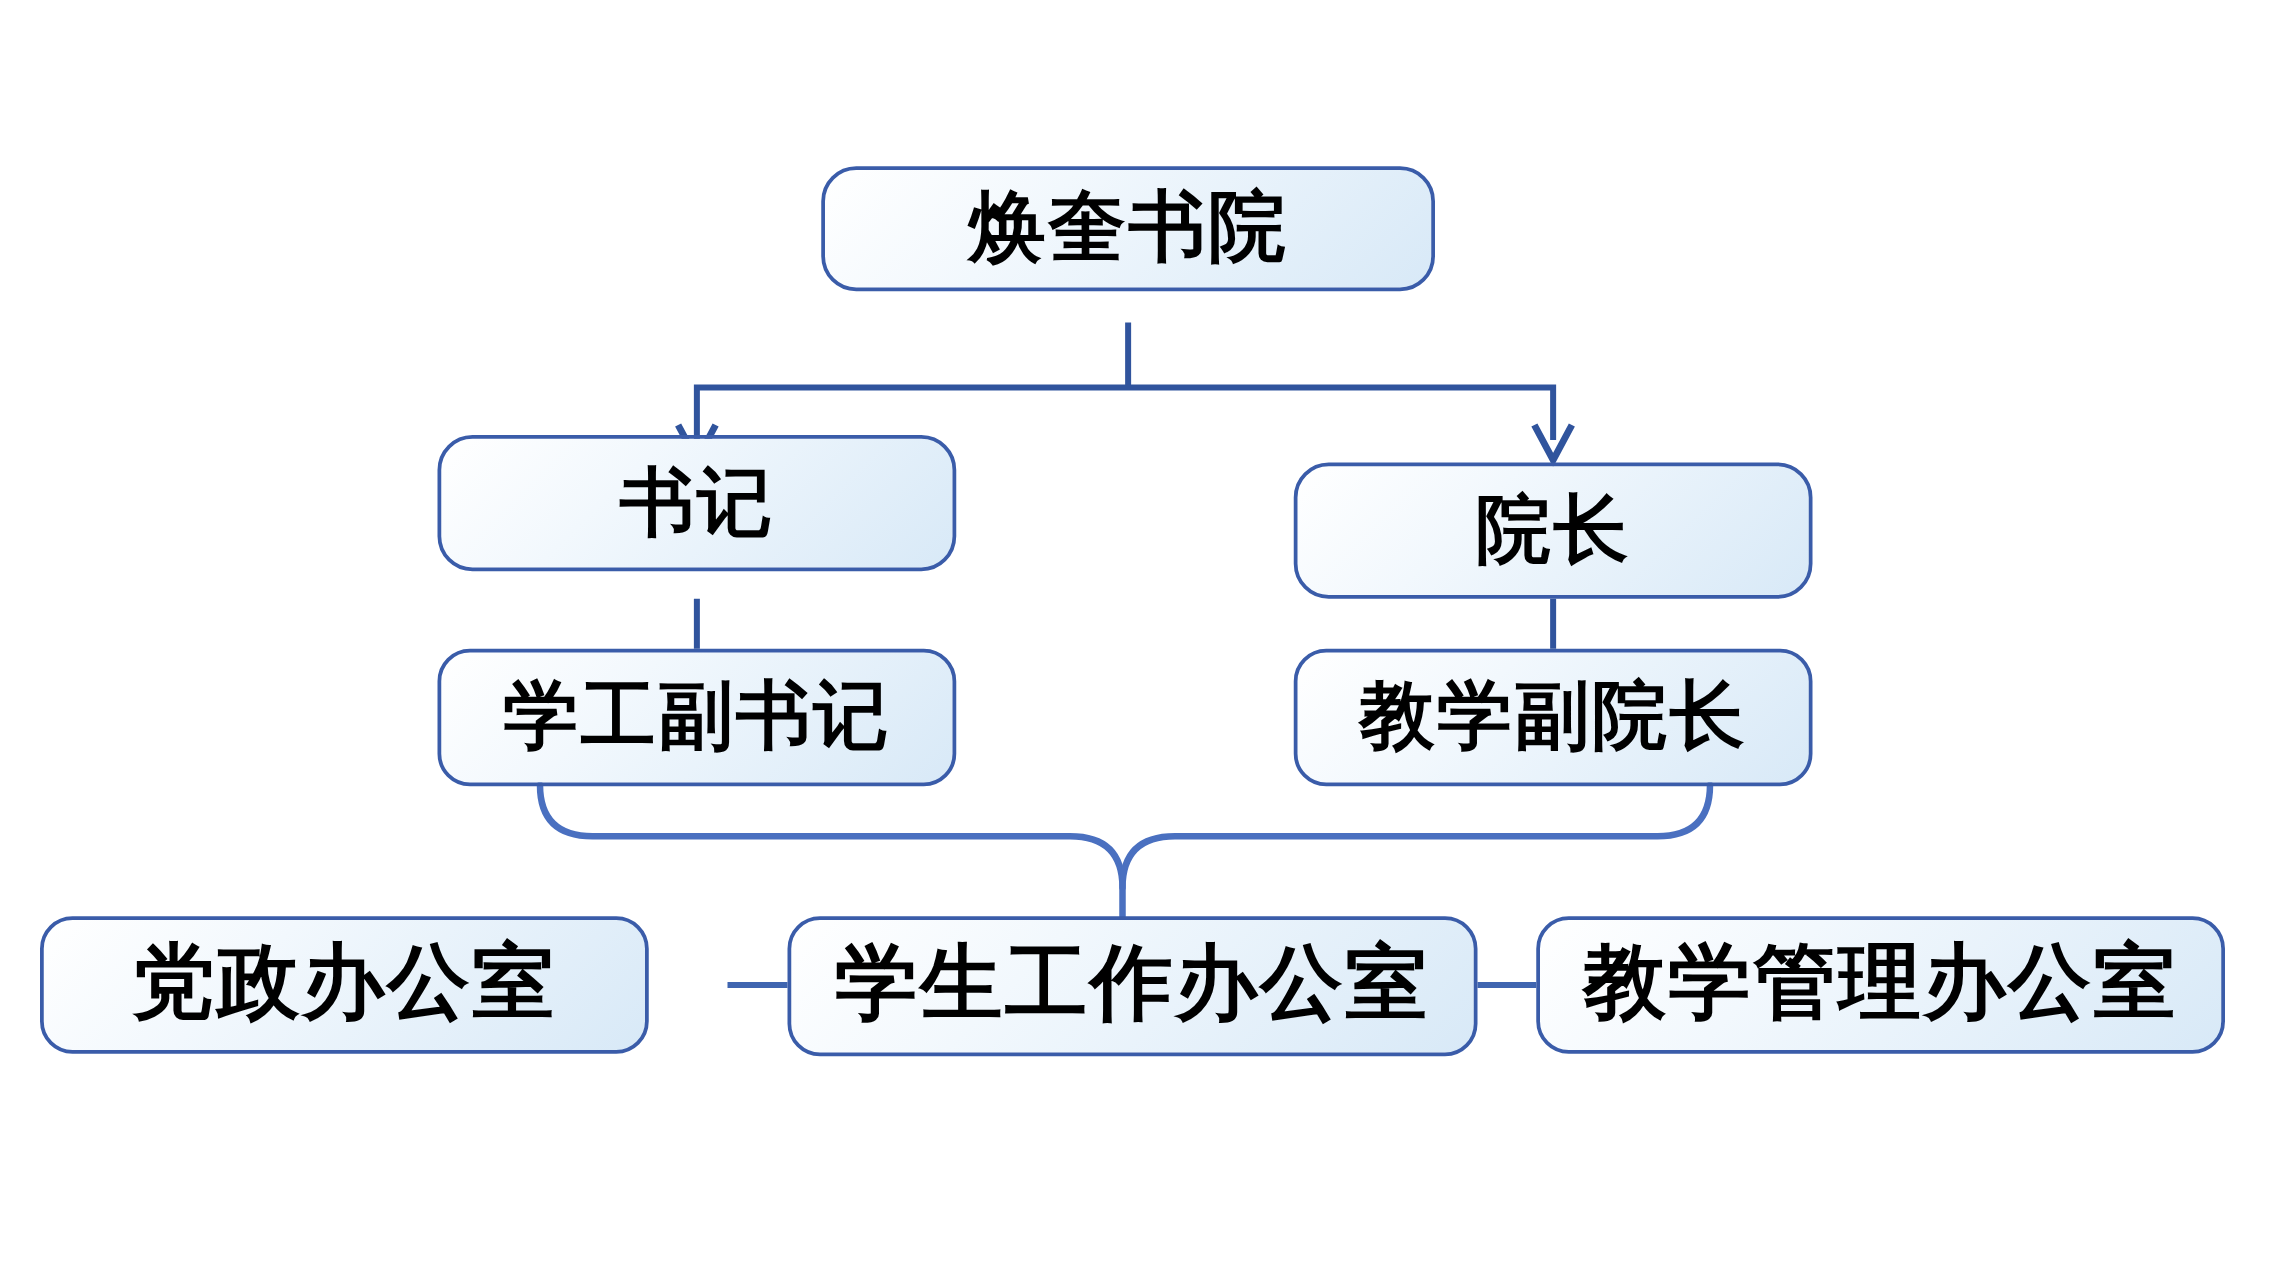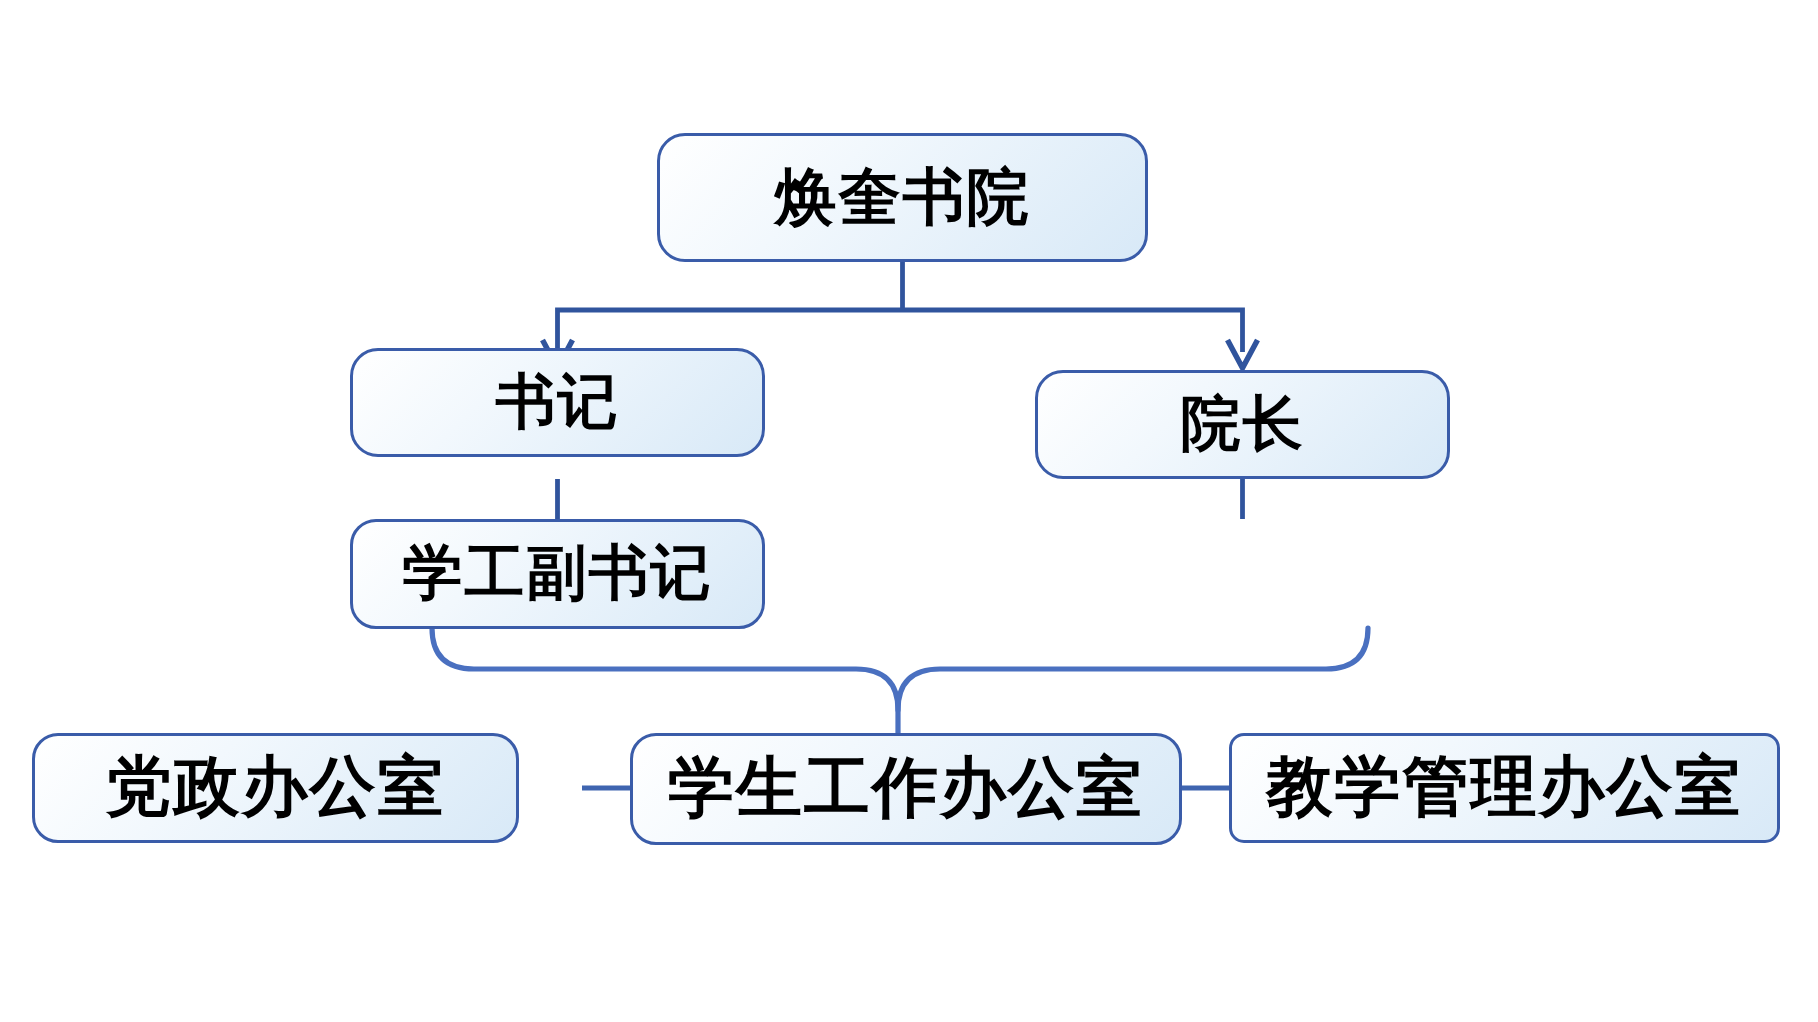--- a/index.html
+++ b/index.html
@@ -36,28 +36,28 @@
     letter-spacing: 2px;
     text-align: center;
     line-height: 1;
   }
   .node span { transform: translateY(-1px); }
   .r1 { font-size: 62px; }
   .r2 { font-size: 60px; }
   .r3 { font-size: 60px; }
   .r4 { font-size: 66px; }
 
-  .node-root       { left: 657px;  top: 133px; width: 491px; height: 129px; }
+  .node-root       { left: 657px;  top: 133px; width: 491px; height: 100px; }
   .node-secretary  { left: 350px;  top: 348px; width: 415px; height: 109px; }
   .node-dean       { left: 1035px; top: 370px; width: 415px; height: 109px; justify-content: center; }
   .node-deputy     { left: 350px;  top: 519px; width: 415px; height: 110px; border-radius: 26px; }
   .node-vicedean   { left: 1035px; top: 519px; width: 415px; height: 110px; border-radius: 26px; }
   .node-party      { left: 32px;   top: 733px; width: 487px; height: 110px; border-radius: 26px; }
   .node-student    { left: 630px;  top: 733px; width: 552px; height: 112px; border-radius: 26px; }
-  .node-teaching   { left: 1229px; top: 733px; width: 551px; height: 110px; border-radius: 15px; }
+  .node-teaching   { left: 1229px; top: 733px; width: 551px; height: 110px; border-radius: 26px; }
 </style>
 </head>
 <body>
 
 <div class="canvas">
 
   <svg class="connector-layer" viewBox="0 0 1818 1022" xmlns="http://www.w3.org/2000/svg" aria-hidden="true">
 
     <path d="M 902.5 258 L 902.5 310" stroke="#30549d" stroke-width="4.8" fill="none"></path>
 
@@ -89,20 +89,23 @@
   </div>
 
   <div class="node node-dean r2">
     <span>院长</span>
   </div>
 
   <div class="node node-deputy r3">
     <span>学工副书记</span>
   </div>
 
+  <div class="node node-vicedean r3">
+    <span>教学副院长</span>
+  </div>
 
   <div class="node node-party r4">
     <span>党政办公室</span>
   </div>
 
   <div class="node node-student r4">
     <span>学生工作办公室</span>
   </div>
 
   <div class="node node-teaching r4">

